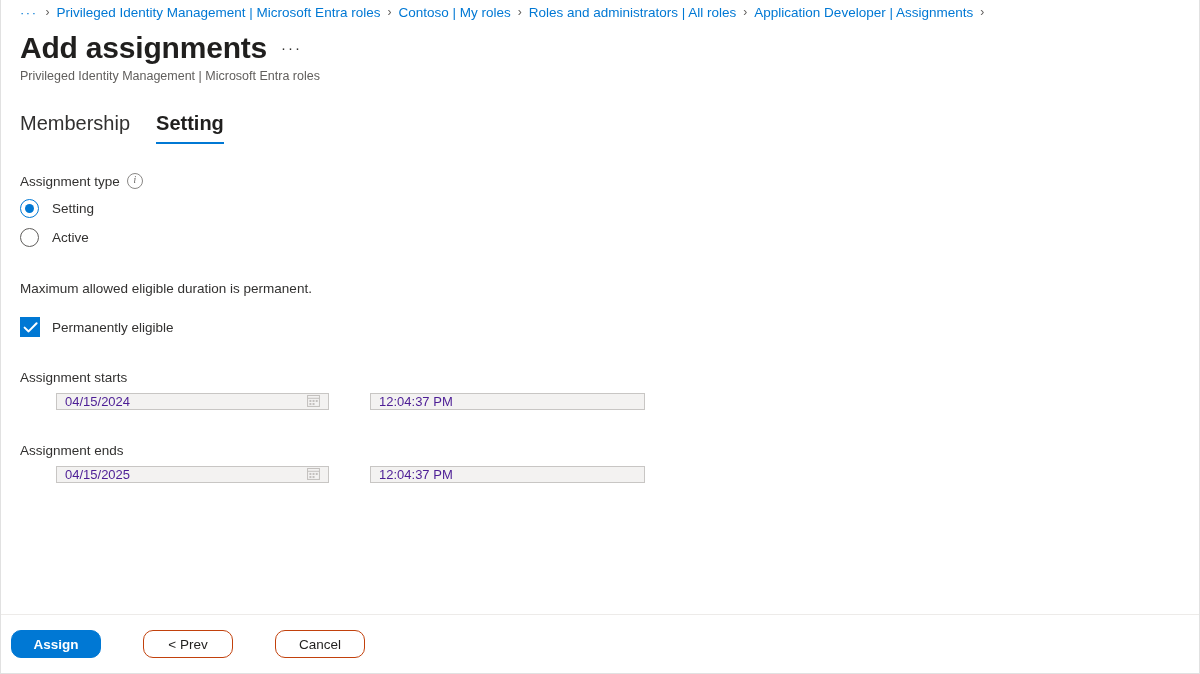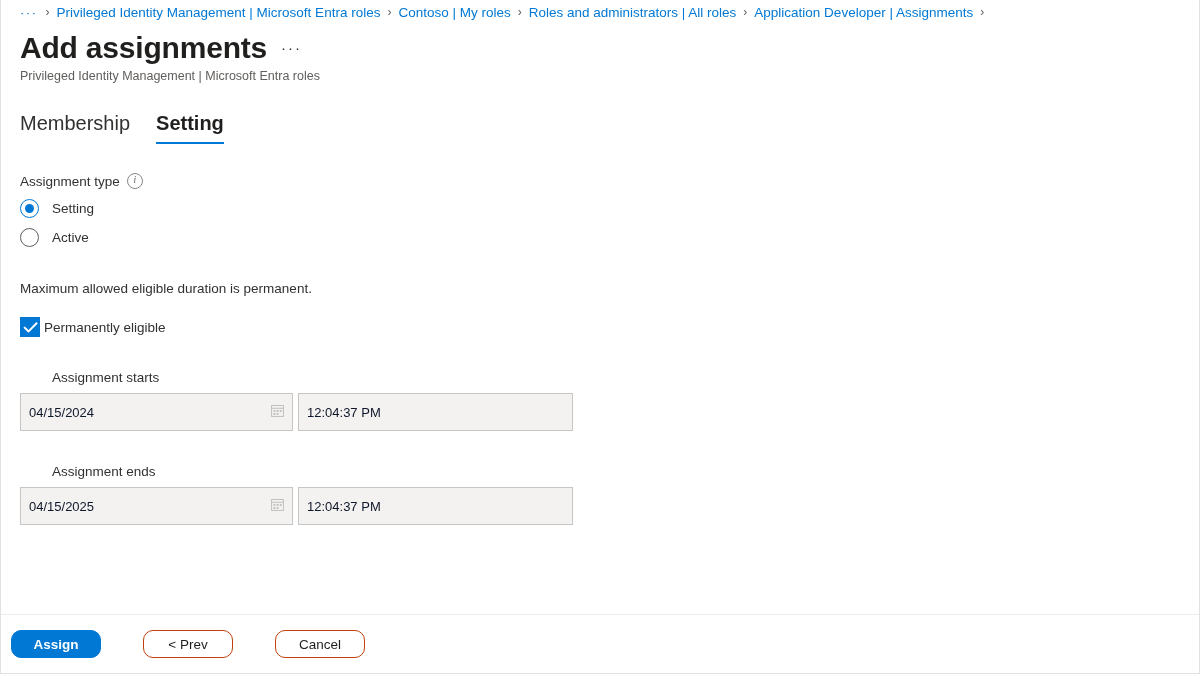--- a/index.html
+++ b/index.html
@@ -173,21 +173,21 @@
 
   .note {
     font-size: 13.5px;
     color: #323130;
     margin-top: 34px;
   }
 
   .check-row {
     display: flex;
     align-items: center;
-    gap: 4px;
+    gap: 12px;
     margin-top: 21px;
     cursor: pointer;
     width: max-content;
   }
   .checkbox {
     position: relative;
     width: 20px;
     height: 20px;
     box-sizing: border-box;
     border: 1px solid #0078d4;
@@ -195,38 +195,38 @@
     flex: 0 0 auto;
   }
   .checkbox svg { position: absolute; left: 2px; top: 3px; }
   .check-label { font-size: 13.5px; color: #323130; }
 
   .date-block { margin-top: 33px; }
   .date-block .blk-label {
     font-size: 13.5px;
     color: #323130;
     margin-bottom: 8px;
-    margin-left: 32px;
   }
   .date-row {
     display: flex;
     align-items: center;
     gap: 5px;
   }
   .tb {
     box-sizing: border-box;
-    height: 38px;
+    height: 17px;
     background: #f3f2f1;
     border: 1px solid #c8c6c4;
     display: flex;
     align-items: center;
     font-size: 13px;
-    color: #0f172a;
+    color: #4c1d95;
     padding: 0 8px;
     cursor: default;
+    margin-left: 36px;
   }
   .tb.date { width: 273px; justify-content: space-between; }
   .tb.time { width: 275px; text-align: center; }
   .cal-icon { opacity: 0.75; flex: 0 0 auto; }
 
   
   .footer {
     position: absolute;
     left: 0; right: 0;
     bottom: 0;

